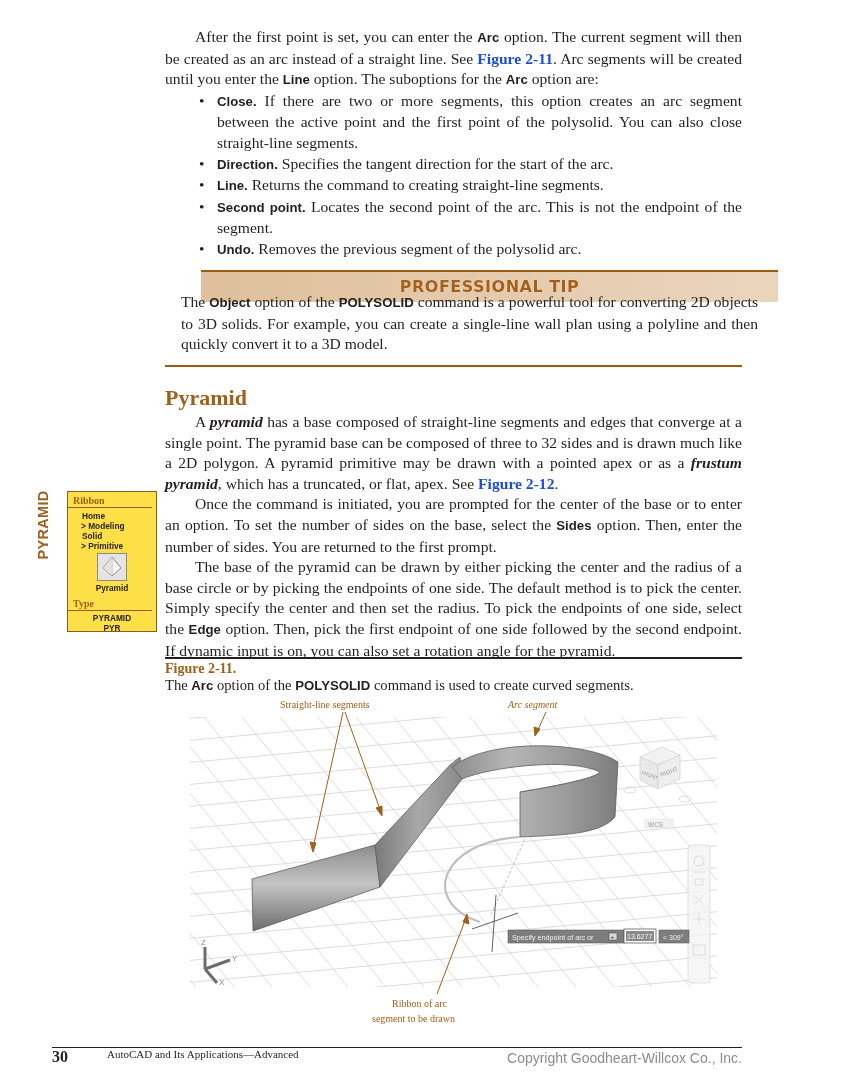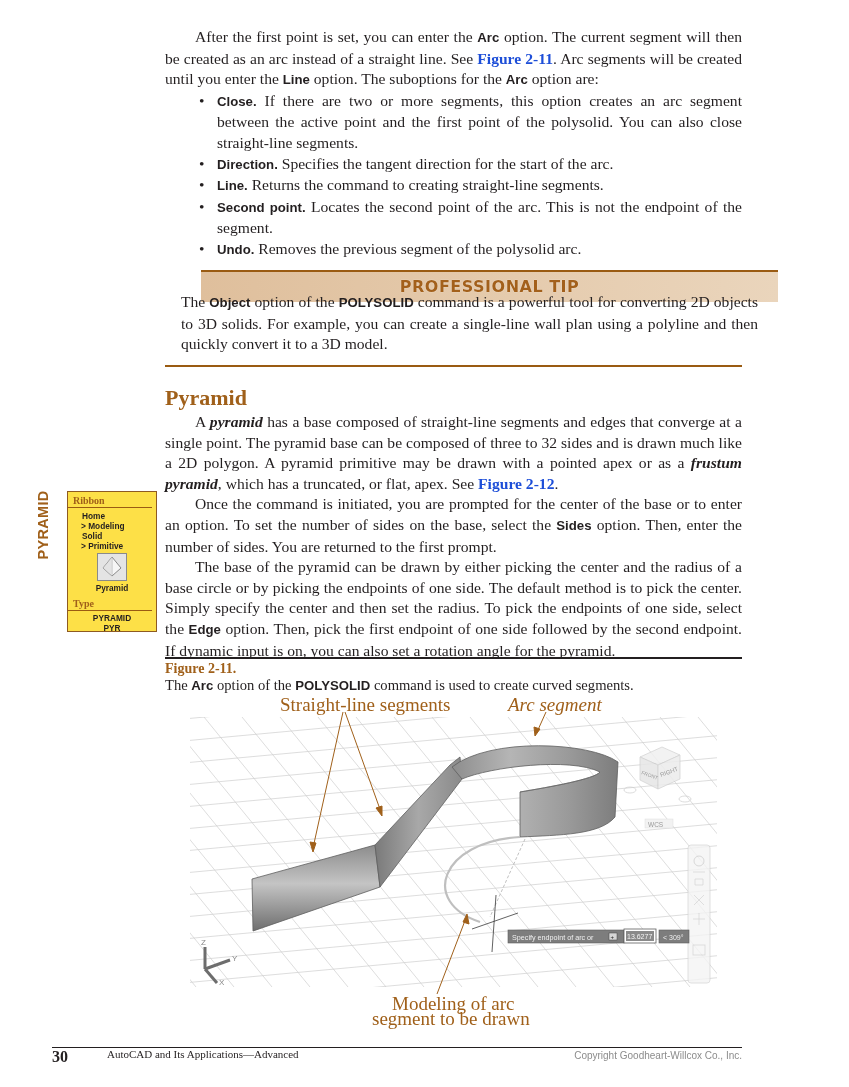--- a/index.html
+++ b/index.html
@@ -42,31 +42,31 @@
   .side-box .ctr { text-align: center; font-family: "Liberation Sans", sans-serif; font-weight: bold;
                    font-size: 8.3px; line-height: 10px; color: #231f20; }
   .pyr-icon { width: 30px; height: 28px; margin: 2px auto 2px; background: #e4e4e4;
               border: 1px solid #8a8a8a; box-sizing: border-box; }
 
   .fig-rule { position: absolute; left: 165px; top: 657px; width: 577px; height: 1.5px; background: #231f20; }
   .fig-title { position: absolute; left: 165px; top: 661px; font-family: "Liberation Serif", serif;
                font-weight: bold; font-size: 14px; color: #a0601a; }
   .fig-cap { position: absolute; left: 165px; top: 677px; font-family: "Liberation Serif", serif;
              font-size: 14.6px; color: #231f20; }
-  .callout { position: absolute; font-family: "Liberation Serif", serif; font-size: 19px;
+  .callout { position: absolute; font-family: "Liberation Serif", serif; font-size: 10px;
              color: #a0601a; text-align: left; line-height: 16px; white-space: nowrap; }
 
   .viewport { position: absolute; left: 190px; top: 717px; width: 527px; height: 270px; }
 
   .footer-rule { position: absolute; left: 52px; top: 1047px; width: 690px; height: 1px; background: #231f20; }
   .pg { position: absolute; left: 52px; top: 1048px; font-family: "Liberation Serif", serif;
         font-weight: bold; font-size: 16px; }
   .book { position: absolute; left: 107px; top: 1048px; font-family: "Liberation Serif", serif; font-size: 11px; }
   .copy { position: absolute; right: 107px; top: 1050px; font-family: "Liberation Sans", sans-serif;
-          font-size: 10px; color: #8c8c8c; }
+          font-size: 14px; color: #8c8c8c; }
 </style>
 </head>
 <body>
 
 <div class="col" style="top:27px;">
   <p class="p indent"><span>After the first point is set, you can enter the </span><span class="b">Arc</span><span> option. The current segment will then be created as an arc instead of a straight line. See </span><span class="fig-ref">Figure 2-11</span><span>. Arc segments will be created until you enter the </span><span class="b">Line</span><span> option. The suboptions for the </span><span class="b">Arc</span><span> option are:</span></p>
   <ul class="bul">
     <li><span class="dot">•</span><span class="b">Close.</span><span> If there are two or more segments, this option creates an arc segment between the active point and the first point of the polysolid. You can also close straight-line segments.</span></li>
     <li><span class="dot">•</span><span class="b">Direction.</span><span> Specifies the tangent direction for the start of the arc.</span></li>
     <li><span class="dot">•</span><span class="b">Line.</span><span> Returns the command to creating straight-line segments.</span></li>
@@ -109,21 +109,21 @@
   <div class="ctr" style="margin-top:2px;">PYRAMID</div>
   <div class="ctr">PYR</div>
 </div>
 
 <div class="fig-rule"></div>
 <div class="fig-title">Figure 2-11.</div>
 <div class="fig-cap"><span>The </span><span class="b">Arc</span><span> option of the </span><span class="b">POLYSOLID</span><span> command is used to create curved segments.</span></div>
 
 <div class="callout" style="left:280px; top:697px;">Straight-line segments</div>
 <div class="callout" style="left:508px; top:697px;font-style:italic;">Arc segment</div>
-<div class="callout" style="left:392px; top:996px;">Modeling of arc</div>
+<div class="callout" style="left:392px; top:996px;">Ribbon of arc</div>
 <div class="callout" style="left:372px; top:1011px;">segment to be drawn</div>
 
 <div class="viewport">
   <svg width="527" height="270" viewBox="0 0 527 270">
     <defs>
       <linearGradient id="wallA" x1="0" y1="0" x2="0" y2="1">
         <stop offset="0" stop-color="#8c8c8c"></stop>
         <stop offset="0.45" stop-color="#c4c4c4"></stop>
         <stop offset="1" stop-color="#6e6e6e"></stop>
       </linearGradient>

